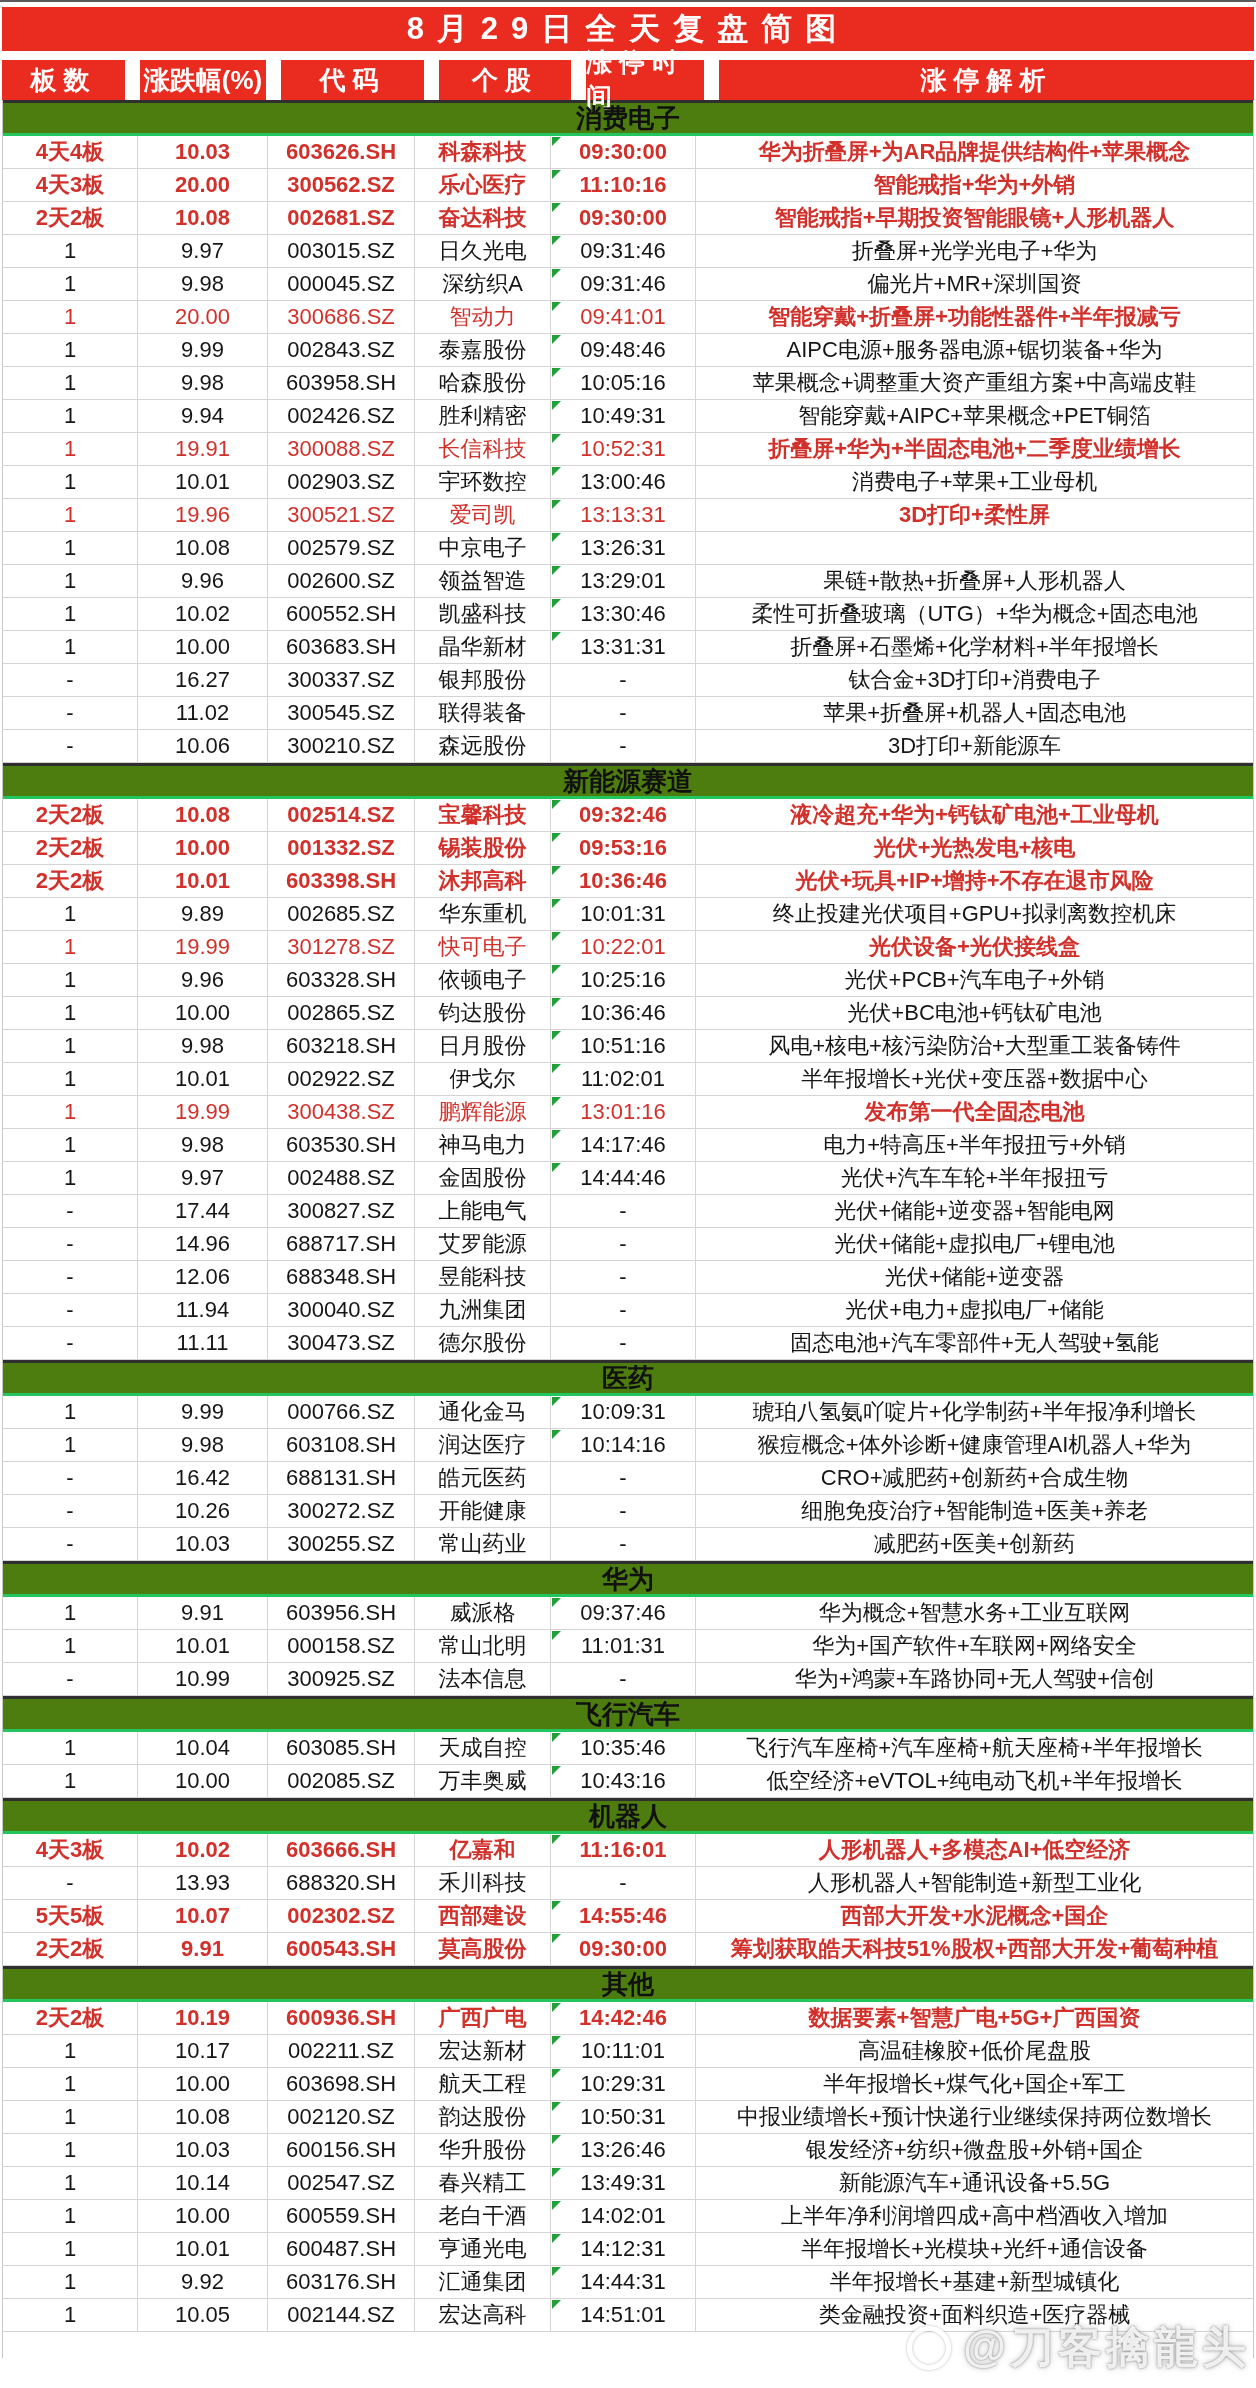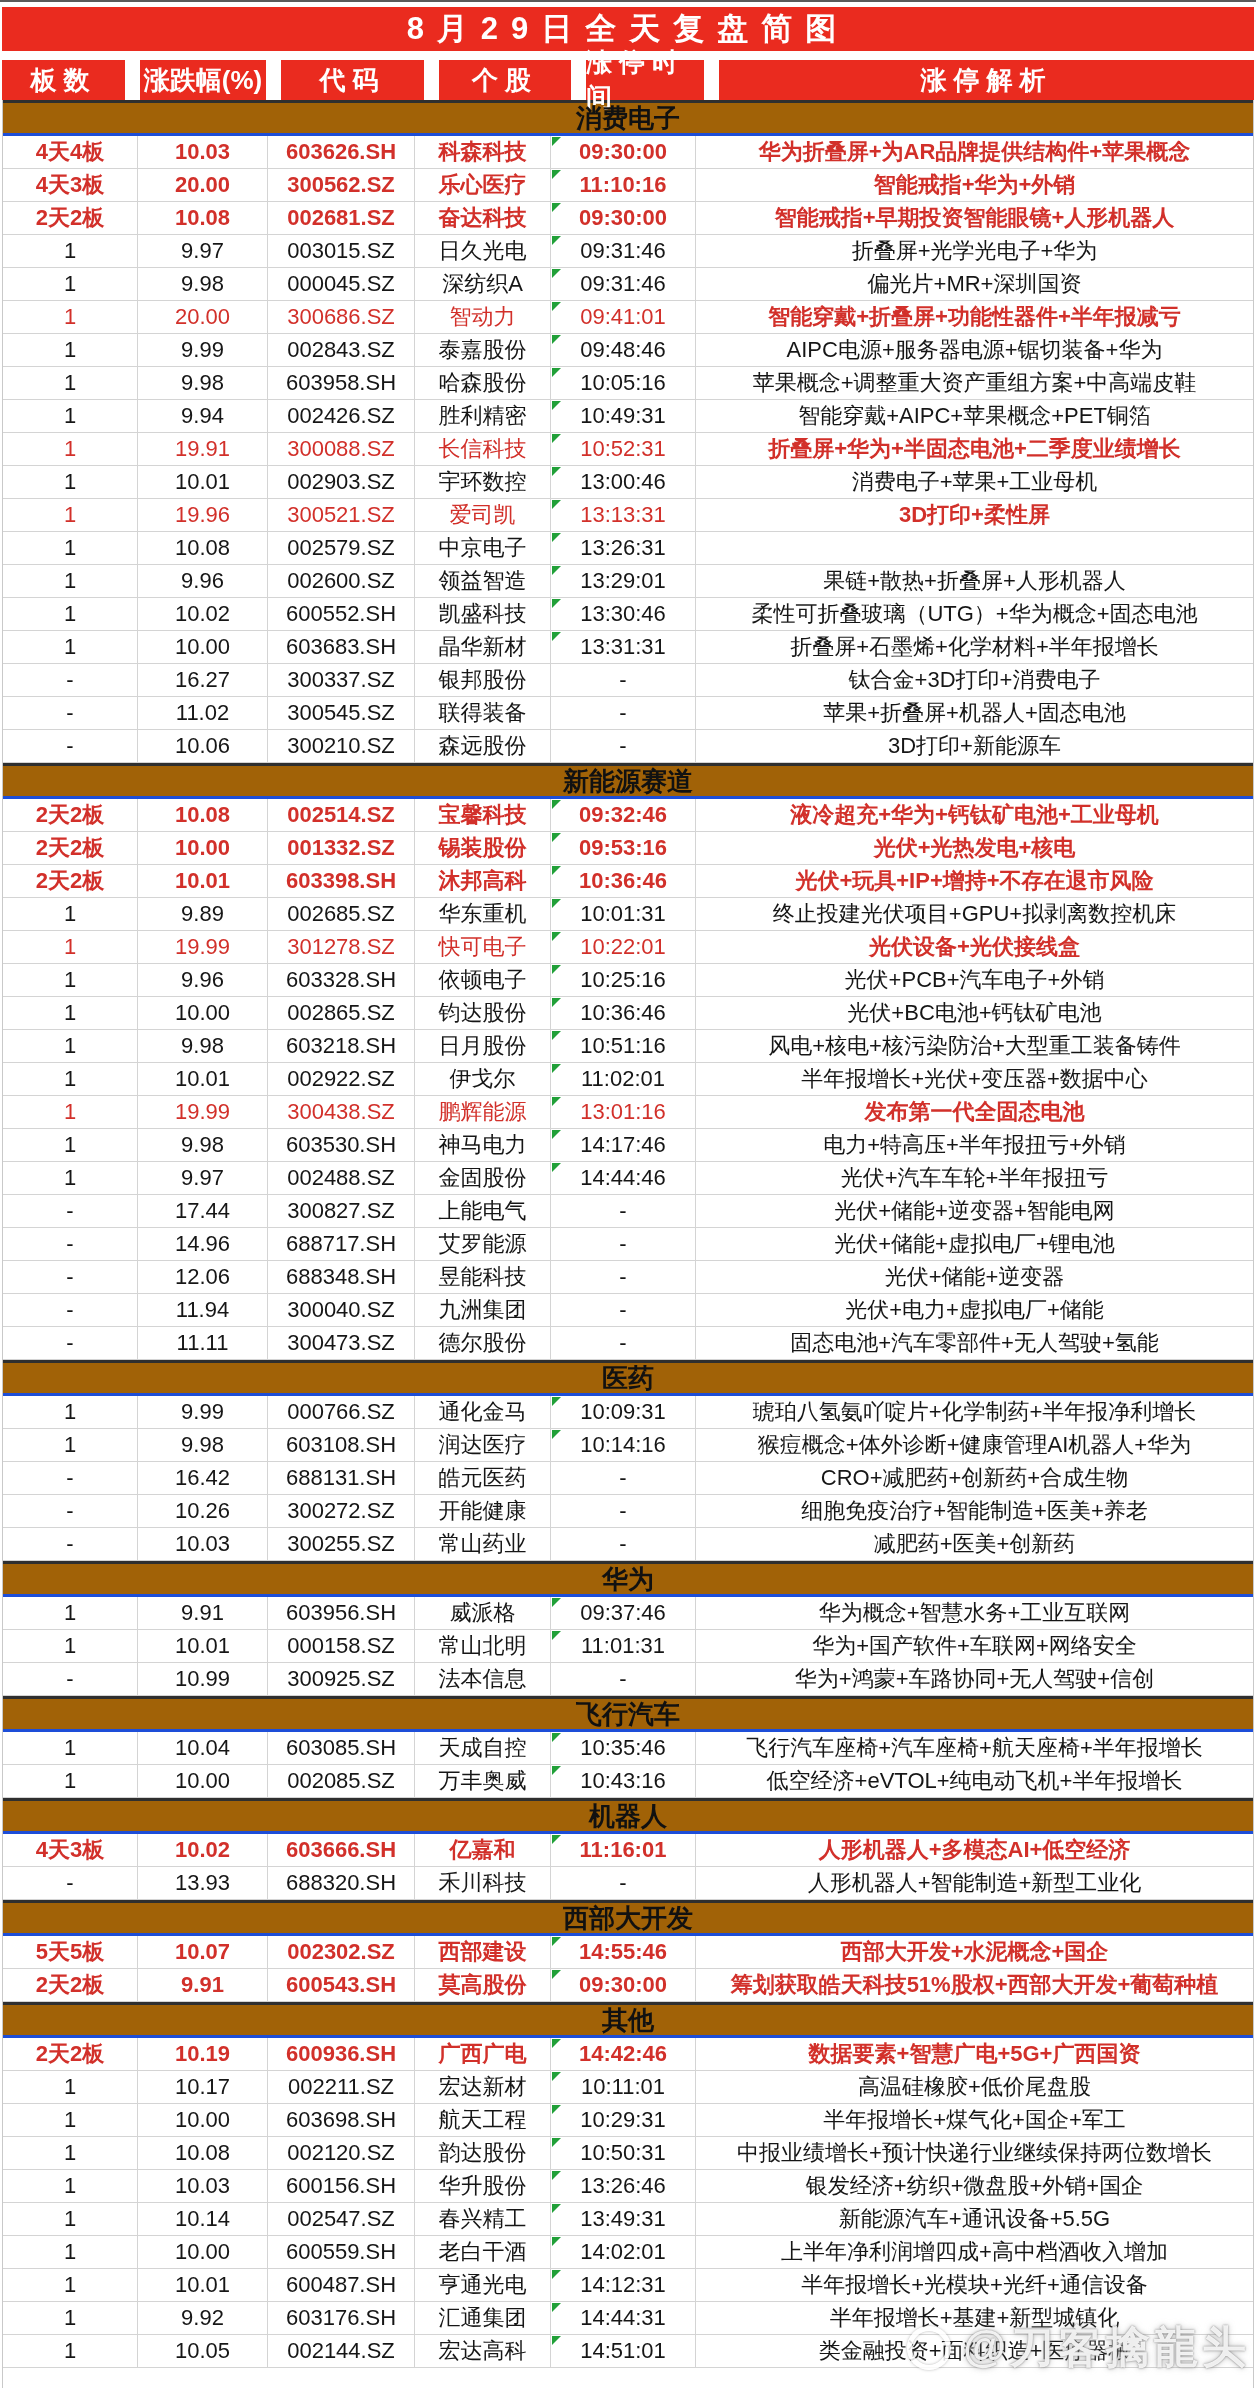--- a/index.html
+++ b/index.html
@@ -11,23 +11,23 @@
          display:flex;align-items:center;justify-content:center;
          font-size:31px;font-weight:bold;letter-spacing:13px}
   .cols{display:flex;margin:5px 2px 0;height:40px}
   .col{background:#ea2b1f;color:#fff;font-weight:bold;font-size:26px;
        display:flex;align-items:center;justify-content:center;letter-spacing:7px}
   .col.c1{letter-spacing:0}
   .col+.col{margin-left:15px}
   .col.c0{width:123px}.col.c1{width:126px}.col.c2{width:143px}
   .col.c3{width:132px}.col.c4{width:118px}.col.c5{flex:1}
   .tbl{margin:0 2px;border-left:1px solid #c9c9c9;border-right:1px solid #c9c9c9}
-  .srow{height:36px;border-top:3px solid #2f2f2f;border-bottom:3px solid #1d4ed8;
+  .srow{height:36px;border-top:3px solid #2f2f2f;border-bottom:3px solid #22c55e;
         display:flex;align-items:center;justify-content:center;
-        font-size:26px;font-weight:bold;color:#111;background:#a16207}
+        font-size:26px;font-weight:bold;color:#111;background:#4d7c0f}
   .row{display:flex;height:33px;border-bottom:1px solid #d4d4d4;background:#fff}
   .cell{display:flex;align-items:center;justify-content:center;
         font-size:22px;color:#161616;border-right:1px solid #d4d4d4;
         position:relative;white-space:nowrap;overflow:hidden}
   .c0{width:135px}.c1{width:130px}.c2{width:147px}.c3{width:136px}.c4{width:145px}
   .c5{flex:1;border-right:none}
   .h2 .cell{color:#d2302a;font-weight:bold}
   .h1 .cell{color:#d2302a}
   .h1 .c5{font-weight:bold}
   .flag::before{content:"";position:absolute;left:1px;top:1px;width:0;height:0;
@@ -451,23 +451,20 @@
       <div class="cell c5">人形机器人+多模态AI+低空经济</div>
     </div>
     <div class="row h0">
       <div class="cell c0">-</div>
       <div class="cell c1">13.93</div>
       <div class="cell c2">688320.SH</div>
       <div class="cell c3">禾川科技</div>
       <div class="cell c4">-</div>
       <div class="cell c5">人形机器人+智能制造+新型工业化</div>
     </div>
-    <div class="srow">
-      <span>西部大开发</span>
-    </div>
     <div class="row h2">
       <div class="cell c0">5天5板</div>
       <div class="cell c1">10.07</div>
       <div class="cell c2">002302.SZ</div>
       <div class="cell c3">西部建设</div>
       <div class="cell c4 flag">14:55:46</div>
       <div class="cell c5">西部大开发+水泥概念+国企</div>
     </div>
     <div class="row h2">
       <div class="cell c0">2天2板</div>

